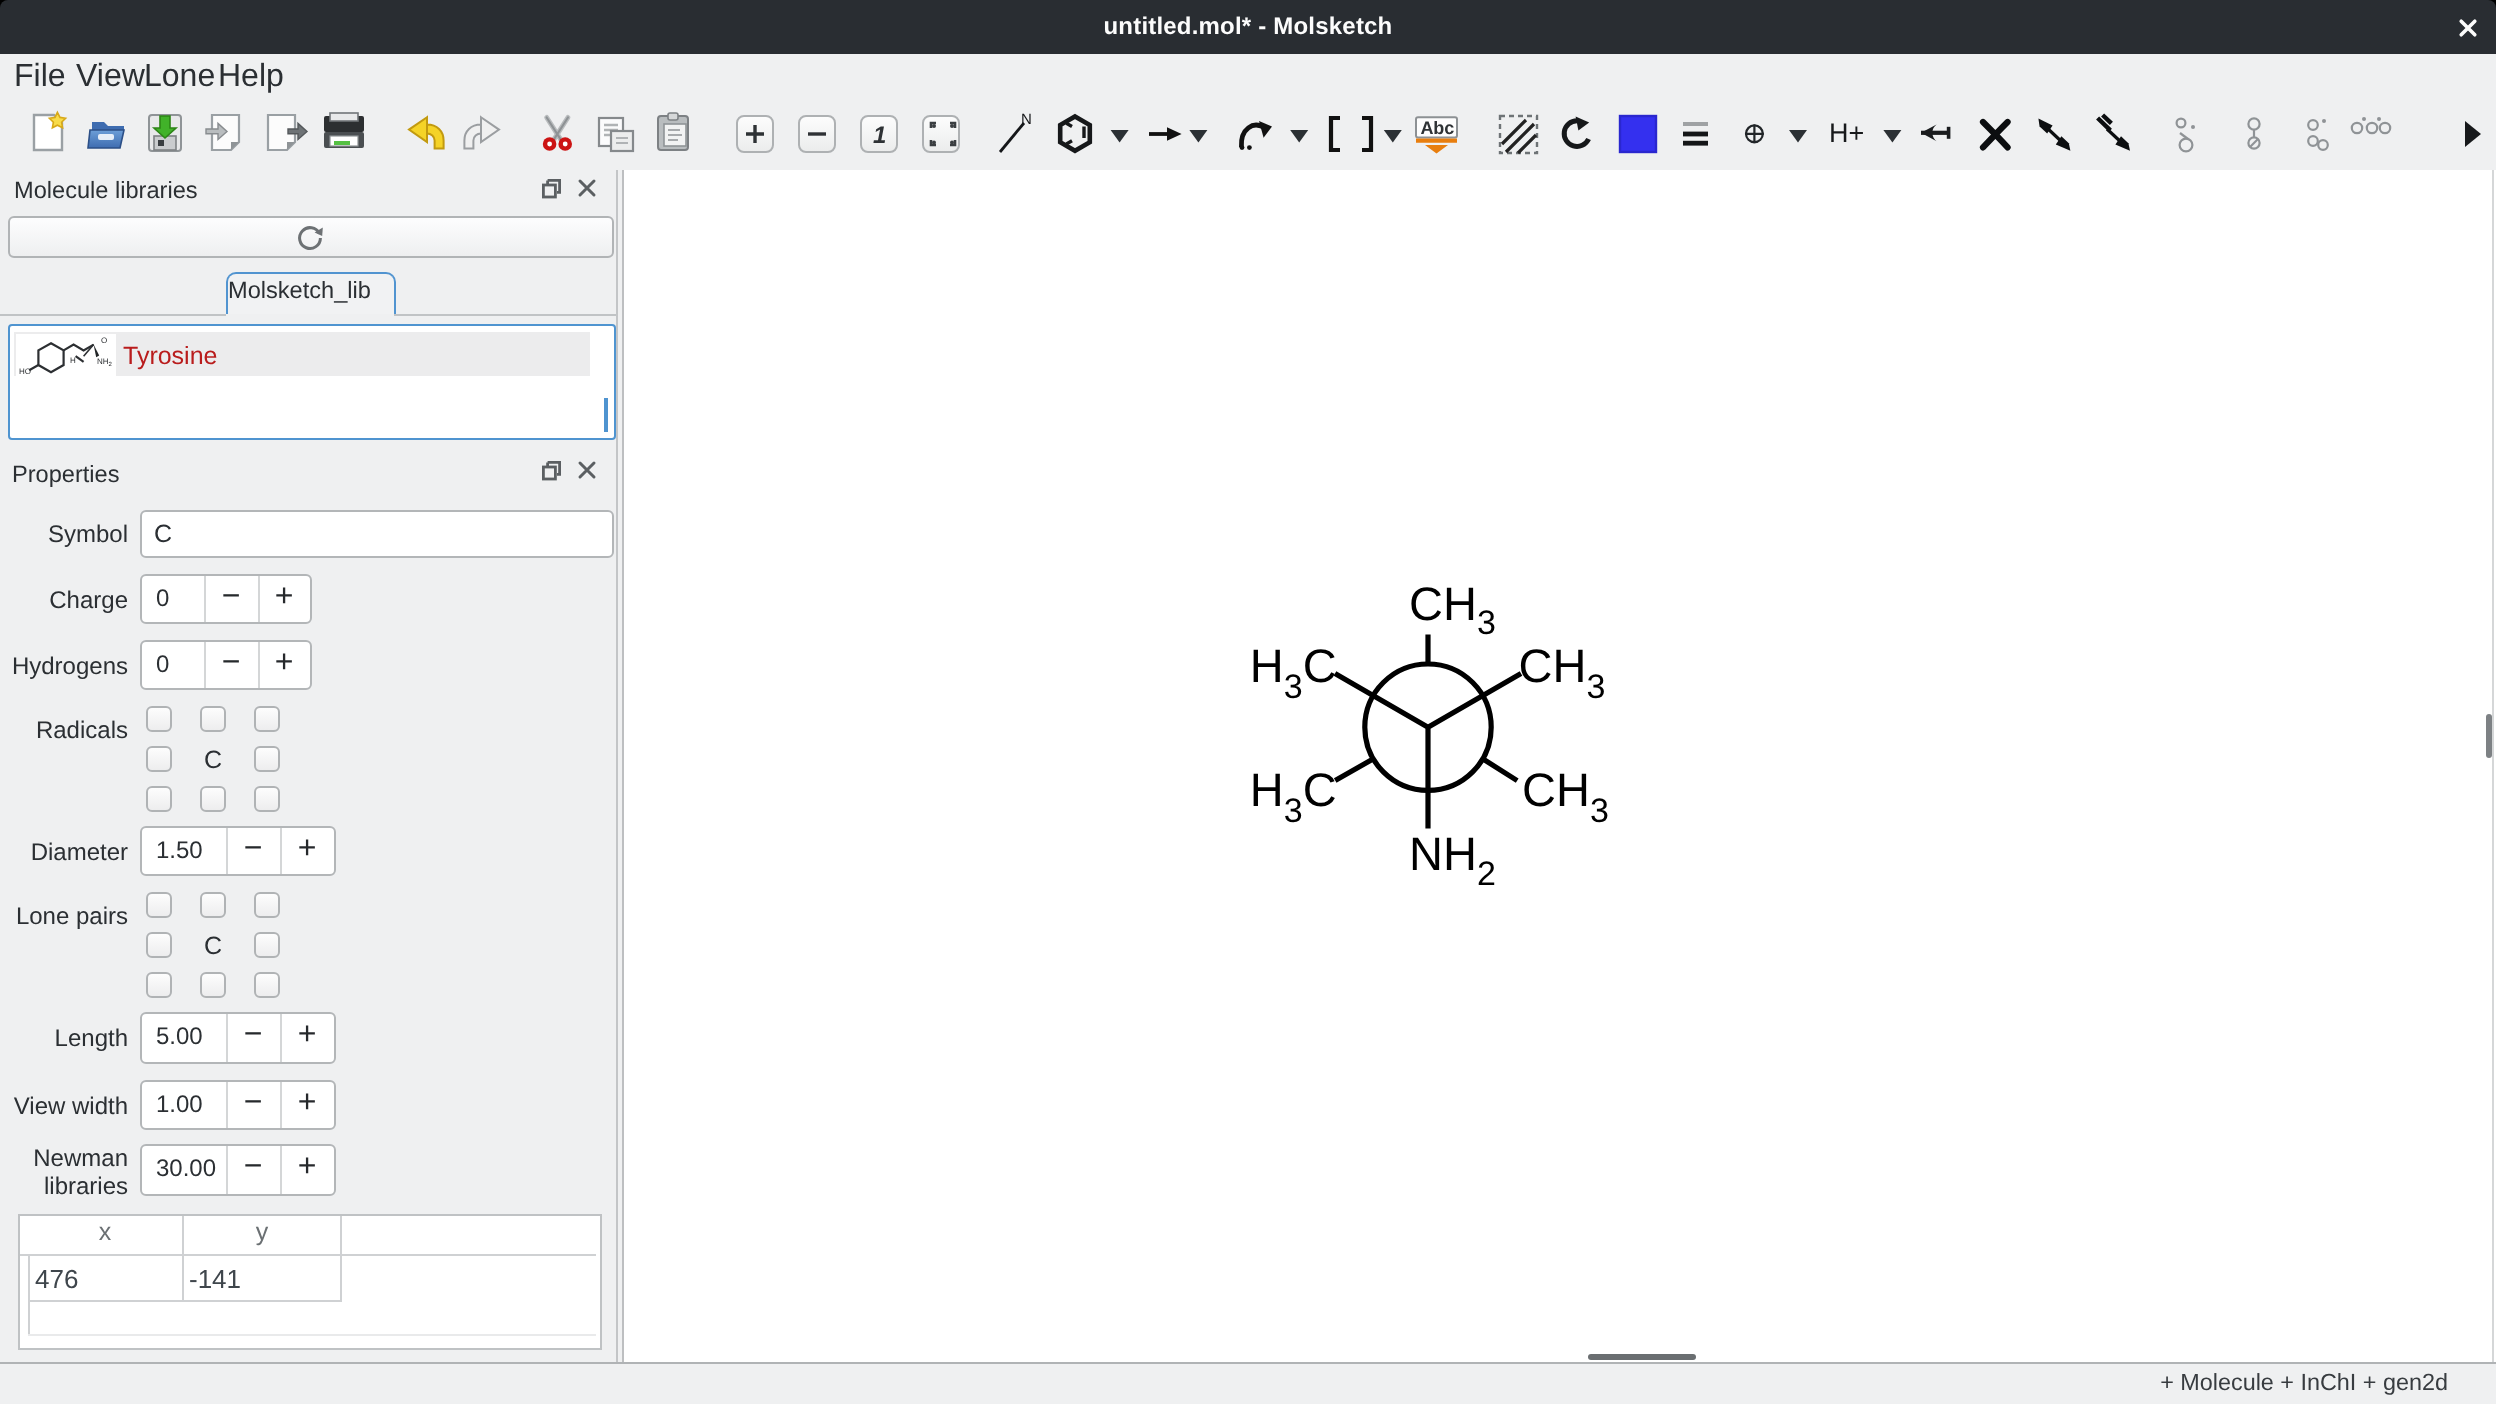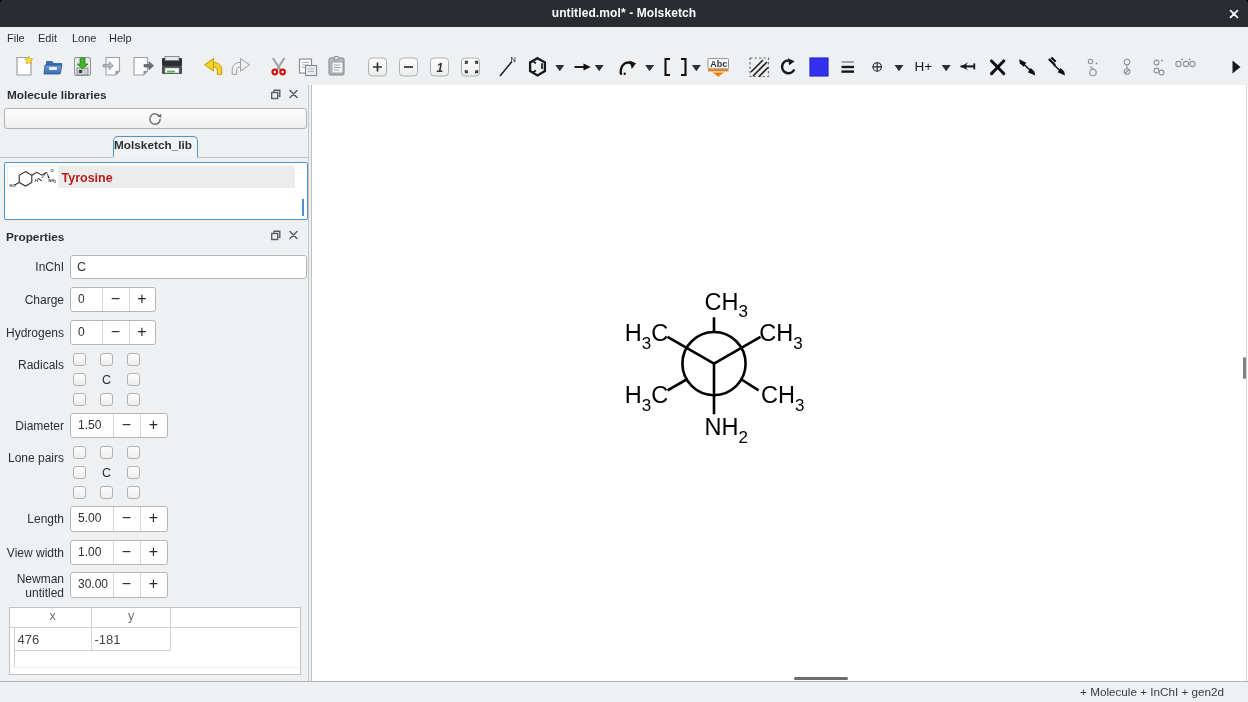--- a/index.html
+++ b/index.html
@@ -1,23 +1,23 @@
 <!DOCTYPE html>
 <html><head><meta charset="utf-8">
 <style>
   html,body{margin:0;padding:0;}
   body{width:1248px;height:702px;position:relative;overflow:hidden;
        font-family:"Liberation Sans",sans-serif;background:#eff0f1;}
   .abs{position:absolute;}
   .titleback{left:0;top:0;width:1248px;height:10px;background:#000;}
   .titlebar{left:0;top:0;width:1248px;height:28px;background:#292d32;border-bottom:1.5px solid #0e1012;box-sizing:border-box;border-radius:4px 4px 0 0;}
   .titlebar .t{width:100%;text-align:center;color:#fcfcfc;font-size:12px;font-weight:700;line-height:27px;letter-spacing:.1px;}
-  .menubar{left:0;top:27px;width:1248px;height:23px;background:#eff0f1;color:#2b2f33;font-size:11px;}
+  .menubar{left:0;top:27px;width:1248px;height:23px;background:#eff0f1;color:#2b2f33;font-size:16px;}
   .menubar span{position:absolute;top:0;line-height:23px;}
-  .panel{left:0;top:85px;width:308px;height:596px;background:#eff0f1;font-weight:bold;}
+  .panel{left:0;top:85px;width:308px;height:596px;background:#eff0f1;}
   .canvas{left:311px;top:85px;width:937px;height:596px;background:#ffffff;border-left:1px solid #bdbfc1;}
   .statusbar{left:0;top:681px;width:1248px;height:21px;background:#eff0f1;border-top:1px solid #b0b3b5;}
   .statusbar .r{position:absolute;right:24px;top:0;line-height:20px;font-size:11.7px;color:#383c40;}
   .dockhead{font-size:11.8px;color:#2b2f33;}
   .label{position:absolute;font-size:12px;color:#2b2f33;text-align:right;}
   .spin{position:absolute;background:#fff;border:1px solid #b3b6b8;border-radius:3px;}
   .spin .v{position:absolute;left:7px;top:0;font-size:12px;color:#2b2f33;}
   .spin .d1,.spin .d2{position:absolute;top:0;bottom:0;width:1px;background:#d4d6d7;}
   .spin .m,.spin .p{position:absolute;top:0;font-size:16px;color:#26292c;text-align:center;font-weight:400;}
   .cb{position:absolute;width:11px;height:11px;border:1px solid #b0b3b5;border-radius:3px;
@@ -26,21 +26,21 @@
 <body>
 <div class="abs titleback"></div>
 <div class="abs titlebar">
     <div class="t">untitled.mol* - Molsketch</div>
 <svg class="abs" style="left:1227px;top:7px" width="14" height="14" viewBox="0 0 14 14">
       <path d="M3.6 3.6 L10.4 10.4 M10.4 3.6 L3.6 10.4" stroke="#fcfcfc" stroke-width="1.8" stroke-linecap="round"></path>
     </svg>
 </div>
 <div class="abs menubar">
 <span style="left:7px">File</span>
-    <span style="left:38px">Edit</span>
+    <span style="left:38px">View</span>
     <span style="left:72px">Lone</span>
     <span style="left:109px">Help</span>
 </div>
 <svg class="abs" style="left:0;top:50px" width="1248" height="34" viewBox="0 0 1248 34">
 <defs>
 <linearGradient id="btn" x1="0" y1="0" x2="0" y2="1">
         <stop offset="0" stop-color="#fdfdfd"></stop>
         <stop offset="1" stop-color="#ebecec"></stop>
       </linearGradient>
 <linearGradient id="fold" x1="0" y1="0" x2="0" y2="1">
@@ -236,21 +236,21 @@
 <div class="abs" style="left:301.5px;top:114px;width:2.5px;height:17px;background:#4f94d0"></div>
 
 <div class="abs dockhead" style="left:6px;top:144.5px">Properties</div>
 <svg class="abs" style="left:270px;top:145px" width="30" height="12" viewBox="0 0 30 12">
 <path d="M3.8 1.2h6v6h-1.3M3.8 1.2v2.3" fill="none" stroke="#5b5f62" stroke-width="1.4"></path>
 <rect x="1.7" y="3.5" width="6" height="6" fill="none" stroke="#5b5f62" stroke-width="1.4"></rect>
 <path d="M20 1.5l7 7M27 1.5l-7 7" stroke="#5b5f62" stroke-width="1.5" stroke-linecap="round"></path>
 </svg>
 </div>
 
-<div class="label" style="left:0;top:259.5px;width:64px">InChI</div>
+<div class="label" style="left:0;top:259.5px;width:64px">Symbol</div>
 <div class="abs" style="left:70px;top:254.5px;width:229px;height:22.5px;background:#fff;border:1px solid #b3b6b8;border-radius:3px;font-size:12.5px;color:#2b2f33;padding-left:6px;line-height:22px">C</div>
 <div class="label" style="left:0;top:292.5px;width:64px">Charge</div>
 <div class="spin" style="left:70px;top:286.5px;width:84px;height:23.5px">
 <div class="v" style="line-height:23.5px">0</div>
     <div class="d1" style="left:31px"></div>
     <div class="d2" style="left:58px"></div>
 <div class="m" style="left:31px;width:27px;line-height:22px">−</div>
     <div class="p" style="left:58px;width:26px;line-height:22px">+</div>
   </div>
 <div class="label" style="left:0;top:325.5px;width:64px">Hydrogens</div>
@@ -298,42 +298,42 @@
     <div class="p" style="left:69px;width:27px;line-height:22px">+</div>
   </div>
 <div class="label" style="left:0;top:545.5px;width:64px">View width</div>
 <div class="spin" style="left:70px;top:539.7px;width:96px;height:23.5px">
 <div class="v" style="line-height:23.5px">1.00</div>
     <div class="d1" style="left:42px"></div>
     <div class="d2" style="left:69px"></div>
 <div class="m" style="left:42px;width:27px;line-height:22px">−</div>
     <div class="p" style="left:69px;width:27px;line-height:22px">+</div>
   </div>
-<div class="label" style="left:0;top:571.5px;width:64px;line-height:14.5px">Newman untitled</div>
+<div class="label" style="left:0;top:571.5px;width:64px;line-height:14.5px">Newman libraries</div>
 <div class="spin" style="left:70px;top:572px;width:96px;height:23.5px">
 <div class="v" style="line-height:23.5px">30.00</div>
     <div class="d1" style="left:42px"></div>
     <div class="d2" style="left:69px"></div>
 <div class="m" style="left:42px;width:27px;line-height:22px">−</div>
     <div class="p" style="left:69px;width:27px;line-height:22px">+</div>
   </div>
 
 <div class="abs" style="left:8.5px;top:607px;width:290.5px;height:65.5px;background:#fff;border:1px solid #bfc2c4"></div>
 <div class="abs" style="left:9.5px;top:608px;width:288.5px;height:18.7px;border-bottom:1px solid #cfd1d3"></div>
 <div class="abs" style="left:91.2px;top:608px;width:1px;height:18.7px;background:#cfd1d3"></div>
 <div class="abs" style="left:170.3px;top:608px;width:1px;height:18.7px;background:#cfd1d3"></div>
 <div class="abs" style="left:14px;top:609px;width:77px;text-align:center;font-size:12.5px;color:#6b7073">x</div>
 <div class="abs" style="left:92px;top:609px;width:78px;text-align:center;font-size:12.5px;color:#6b7073">y</div>
 <div class="abs" style="left:14px;top:627.7px;width:1px;height:40px;background:#cfd1d3"></div>
 <div class="abs" style="left:91.2px;top:627.7px;width:1px;height:22px;background:#cfd1d3"></div>
 <div class="abs" style="left:170.3px;top:627.7px;width:1px;height:22px;background:#cfd1d3"></div>
 <div class="abs" style="left:14px;top:649.7px;width:157px;height:1px;background:#cfd1d3"></div>
 <div class="abs" style="left:14px;top:666.8px;width:284px;height:1px;background:#e9eaeb"></div>
 <div class="abs" style="left:17.5px;top:631.5px;font-size:13px;color:#3f464c">476</div>
-<div class="abs" style="left:94.5px;top:631.5px;font-size:13px;color:#3f464c">-181</div>
+<div class="abs" style="left:94.5px;top:631.5px;font-size:13px;color:#3f464c">-141</div>
 
 <div class="abs" style="left:307.6px;top:85px;width:1.2px;height:596px;background:#c3c5c7"></div>
 <div class="abs canvas"></div>
 <svg class="abs" style="left:311px;top:85px" width="937" height="596" viewBox="311 85 937 596">
 <g stroke="#000" stroke-width="2.6" fill="none">
 <circle cx="714" cy="363.6" r="31.6"></circle>
 <path d="M714 363.6L760.5 336.8M714 363.6L667.5 336.8M714 363.6L714 414.3"></path>
 <path d="M714 331.8L714 317.3M686.5 379.5L667.6 390.3M741.5 379.5L758.6 390.3"></path>
 </g>
 <g fill="#000" font-family="Liberation Sans" font-size="23.5px">

